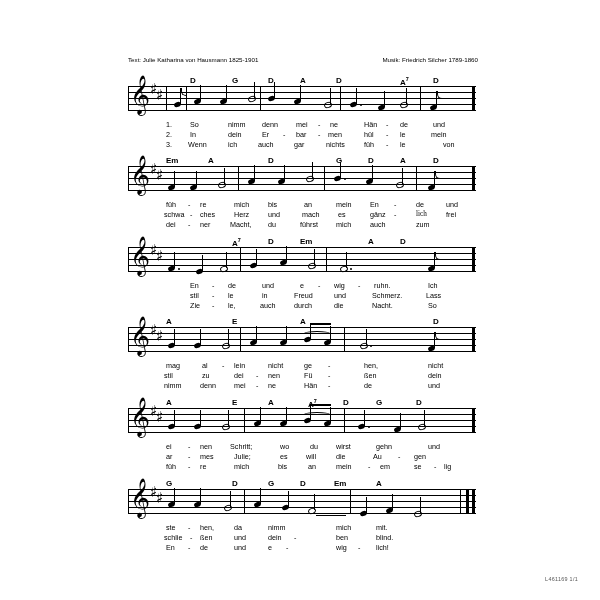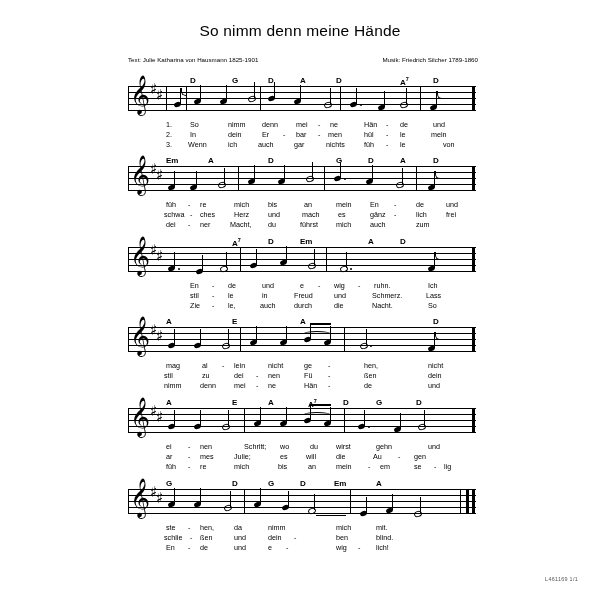--- a/index.html
+++ b/index.html
@@ -185,21 +185,20 @@
     font-size: 5.4px;
     color: #555;
     letter-spacing: 0.3px;
   }
 </style>
 </head>
 <body>
 
 <div class="page">
 
-  <div class="title">So nimm denn meine Hände</div>
 
   <div class="credits">
     <span class="credit-left">Text: Julie Katharina von Hausmann 1825-1901</span>
     <span class="credit-right">Musik: Friedrich Silcher 1789-1860</span>
   </div>
 
   <div class="system" style="top:86px;">
     <div class="chords" style="top:-10px;">
       <span class="chord" style="left:62px;">D</span>
       <span class="chord" style="left:104px;">G</span>
@@ -382,21 +381,21 @@
       <div class="lyric-row">
         <span class="lyric" style="left:36px;">schwa</span>
         <span class="lyric" style="left:62px;">-</span>
         <span class="lyric" style="left:72px;">ches</span>
         <span class="lyric" style="left:106px;">Herz</span>
         <span class="lyric" style="left:140px;">und</span>
         <span class="lyric" style="left:174px;">mach</span>
         <span class="lyric" style="left:210px;">es</span>
         <span class="lyric" style="left:242px;">gänz</span>
         <span class="lyric" style="left:266px;">-</span>
-        <span class="lyric" style="left:288px;">lich</span>
+        <span class="lyric" style="left:288px;font-family:Liberation Serif, serif;">lich</span>
         <span class="lyric" style="left:318px;">frei</span>
       </div>
       <div class="lyric-row">
         <span class="lyric" style="left:38px;">dei</span>
         <span class="lyric" style="left:60px;">-</span>
         <span class="lyric" style="left:72px;">ner</span>
         <span class="lyric" style="left:102px;">Macht,</span>
         <span class="lyric" style="left:140px;">du</span>
         <span class="lyric" style="left:172px;">führst</span>
         <span class="lyric" style="left:208px;">mich</span>
@@ -635,21 +634,21 @@
       <div class="stem" style="left:296px; top:2px;"></div>
 
       <div class="barline thick" style="left:344px;"></div>
     </div>
 
     <div class="lyrics" style="top:34px;">
       <div class="lyric-row">
         <span class="lyric" style="left:38px;">ei</span>
         <span class="lyric" style="left:60px;">-</span>
         <span class="lyric" style="left:72px;">nen</span>
-        <span class="lyric" style="left:116px;">Schritt;</span>
+        <span class="lyric" style="left:102px;">Schritt;</span>
         <span class="lyric" style="left:152px;">wo</span>
         <span class="lyric" style="left:182px;">du</span>
         <span class="lyric" style="left:208px;">wirst</span>
         <span class="lyric" style="left:248px;">gehn</span>
         <span class="lyric" style="left:300px;">und</span>
       </div>
       <div class="lyric-row">
         <span class="lyric" style="left:38px;">ar</span>
         <span class="lyric" style="left:60px;">-</span>
         <span class="lyric" style="left:72px;">mes</span>

